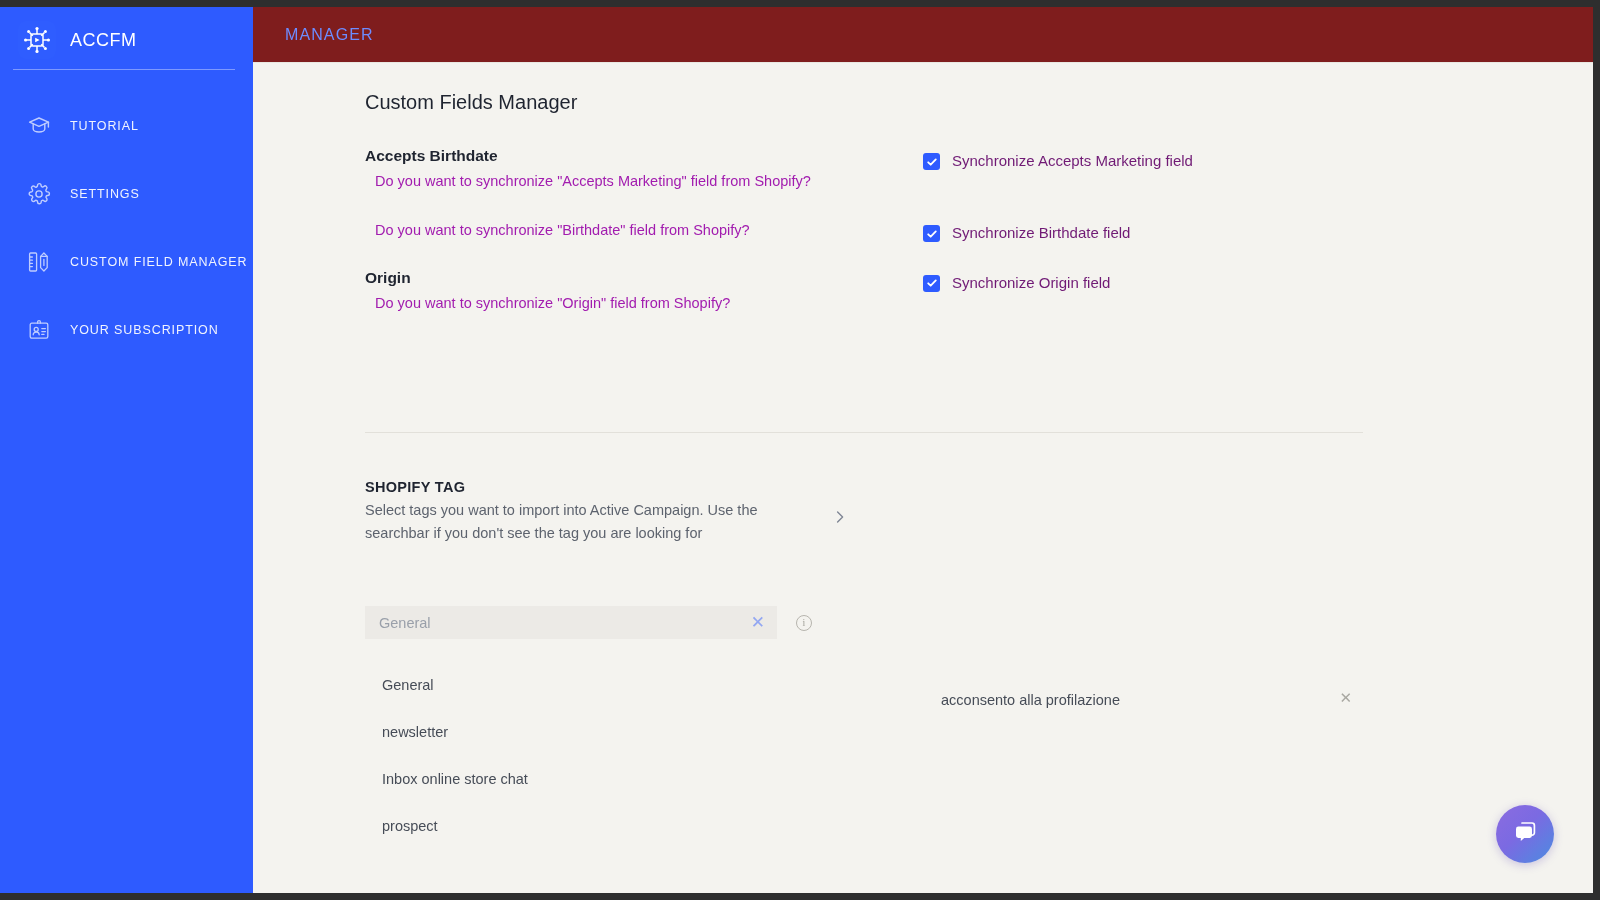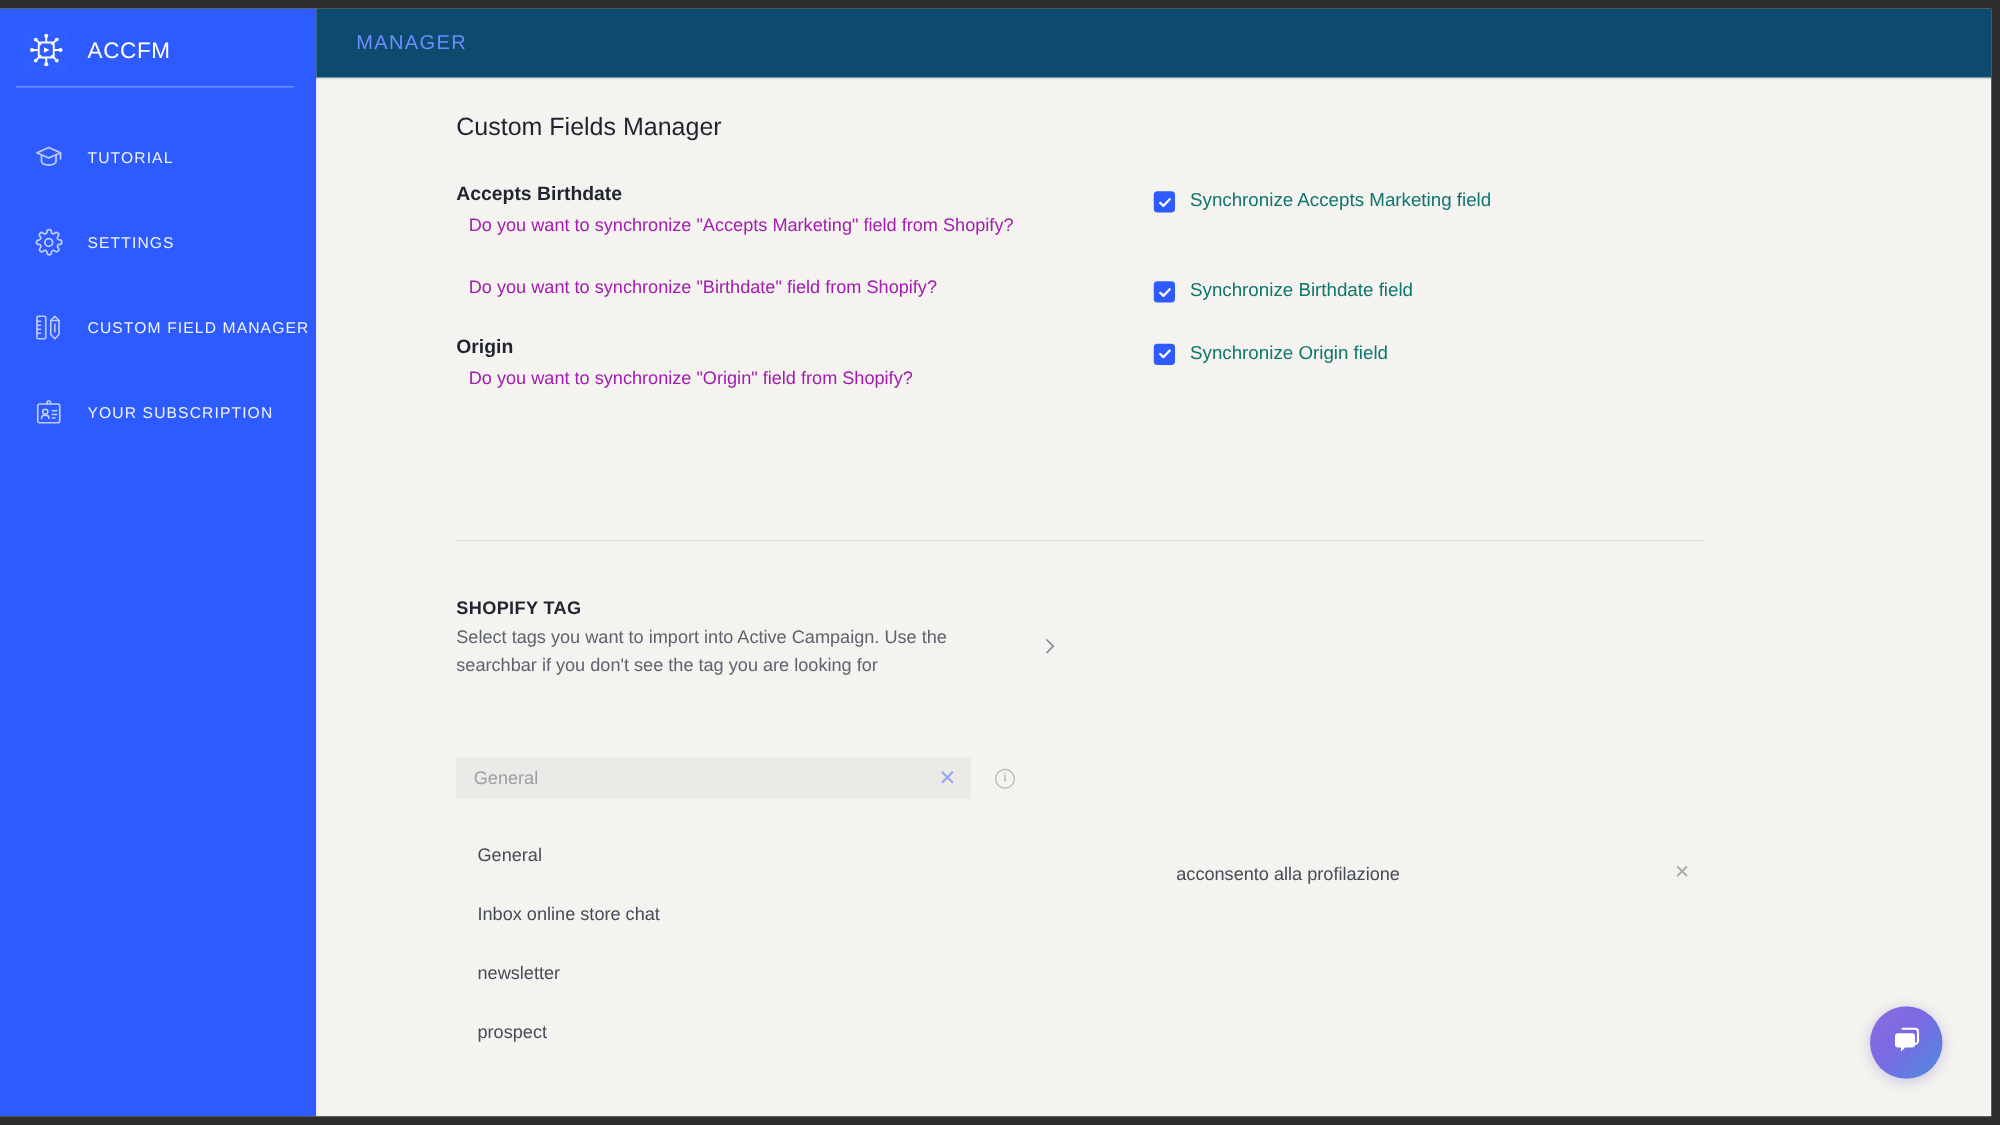--- a/index.html
+++ b/index.html
@@ -79,21 +79,21 @@
     font-size: 12.5px;
     letter-spacing: 0.9px;
     font-weight: 400;
     white-space: nowrap;
   }
 
   
   .header {
     position: absolute; left: 253px; top: 7px;
     width: 1340px; height: 56px;
-    background: #0c4a6e;
+    background: #7f1d1d;
     border-bottom: 1px solid #e9e7e1;
     display: flex; align-items: center;
   }
   .header-title {
     margin-left: 32px;
     color: #6d8cff;
     font-size: 16px;
     letter-spacing: 1.1px;
   }
 
@@ -144,21 +144,21 @@
     border-radius: 3px;
     background: #2e5bff;
     display: flex; align-items: center; justify-content: center;
     margin-top: 1px;
     cursor: pointer;
   }
   .cbx svg { display: block; }
   .cbx-label {
     margin-left: 12px;
     font-size: 15px;
-    color: #0f766e;
+    color: #701a75;
     line-height: 1.2;
   }
 
   .divider {
     position: absolute; left: 112px; top: 369px;
     width: 998px; height: 1px;
     background: #e2e0da;
   }
 
   
@@ -430,22 +430,22 @@
       <div class="search-wrap">
         <div class="search-box">
           <input class="search-input" type="text" placeholder="General" style="">
           <span class="search-clear">✕</span>
         </div>
         <span class="info-icon">i</span>
       </div>
 
       <div class="tag-list">
         <div class="tag-item">General</div>
+        <div class="tag-item">newsletter</div>
         <div class="tag-item">Inbox online store chat</div>
-        <div class="tag-item">newsletter</div>
         <div class="tag-item">prospect</div>
       </div>
 
       <div class="ac-list">
         <div class="ac-item">
           <span class="ac-item-label">acconsento alla profilazione</span>
           <span class="ac-remove">✕</span>
         </div>
       </div>
 

